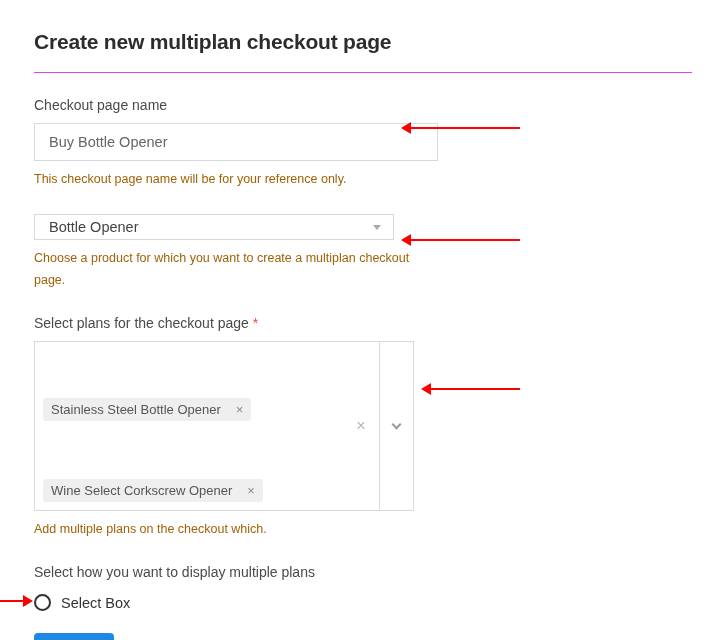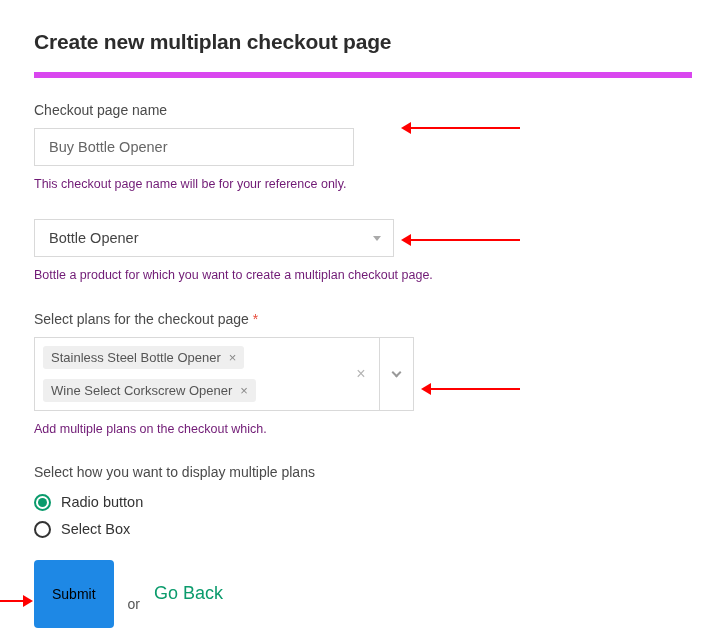--- a/index.html
+++ b/index.html
@@ -9,50 +9,50 @@
     width: 726px;
     height: 640px;
     position: relative;
   }
   .container { padding: 30px 34px 20px 34px; }
   h1 {
     font-size: 21px;
     font-weight: 600;
     color: #2c2c2c;
     padding-bottom: 18px;
-    border-bottom: 6px solid #d946ef;
+    border-bottom: 1px solid #d946ef;
     margin-bottom: 24px;
     letter-spacing: -0.2px;
   }
   .field-group { margin-bottom: 24px; }
   .field-label {
     font-size: 14px;
     color: #4a4a4a;
     margin-bottom: 10px;
     display: block;
   }
   .required { color: #e74c3c; }
   .help {
     font-size: 12.5px;
-    color: #701a75;
+    color: #a16207;
     margin-top: 8px;
     line-height: 1.7;
   }
   .text-input {
-    width: 320px;
+    width: 404px;
     height: 38px;
     border: 1px solid #d9d9d9;
     padding: 0 14px;
     font-size: 14.5px;
     color: #666;
     outline: none;
   }
   .select-wrap {
     width: 360px;
-    height: 38px;
+    height: 26px;
     border: 1px solid #d9d9d9;
     display: flex;
     align-items: center;
     justify-content: space-between;
     padding: 0 12px 0 14px;
     font-size: 14.5px;
     color: #444;
     cursor: pointer;
     position: relative;
   }
@@ -77,22 +77,23 @@
     align-items: flex-start;
   }
   .tag {
     background: #efefef;
     border-radius: 3px;
     padding: 4px 8px;
     font-size: 13px;
     color: #555;
     display: inline-flex;
     align-items: center;
-    gap: 8px;
+    gap: 15px;
     margin-bottom: 4px;
+    margin-top: 48px;
   }
   .tag-x {
     color: #888;
     font-size: 13px;
     cursor: pointer;
     line-height: 1;
   }
   .multi-clear {
     display: flex;
     align-items: center;
@@ -197,21 +198,21 @@
     <label class="field-label">Checkout page name</label>
     <input type="text" class="text-input" value="Buy Bottle Opener" style="">
     <div class="help">This checkout page name will be for your reference only.</div>
   </div>
 
   <div class="field-group">
     <div class="select-wrap">
       <span>Bottle Opener</span>
       <span class="caret-down"></span>
     </div>
-    <div class="help" style="max-width:400px">Bottle a product for which you want to create a multiplan checkout page.</div>
+    <div class="help" style="max-width:400px">Choose a product for which you want to create a multiplan checkout page.</div>
   </div>
 
   <div class="field-group">
     <label class="field-label">
       <span>Select plans for the checkout page</span>
       <span class="required">*</span>
     </label>
     <div class="multi-wrap">
       <div class="multi-tags">
         <span class="tag">
@@ -227,26 +228,20 @@
       <div class="multi-expand">
         <span class="chev"></span>
       </div>
     </div>
     <div class="help">Add multiple plans on the checkout which.</div>
   </div>
 
   <div class="field-group" style="margin-bottom:8px">
     <label class="field-label" style="margin-bottom:14px">Select how you want to display multiple plans</label>
     <div class="radio-row">
-      <span class="radio-outer selected">
-          <span class="radio-inner"></span>
-        </span>
-      <span class="radio-label">Radio button</span>
-    </div>
-    <div class="radio-row">
       <span class="radio-outer"></span>
       <span class="radio-label">Select Box</span>
     </div>
   </div>
 
   <div class="action-row">
     <button class="btn-submit">Submit</button>
     <span class="or-text">or</span>
     <a class="link-back">Go Back</a>
   </div>

